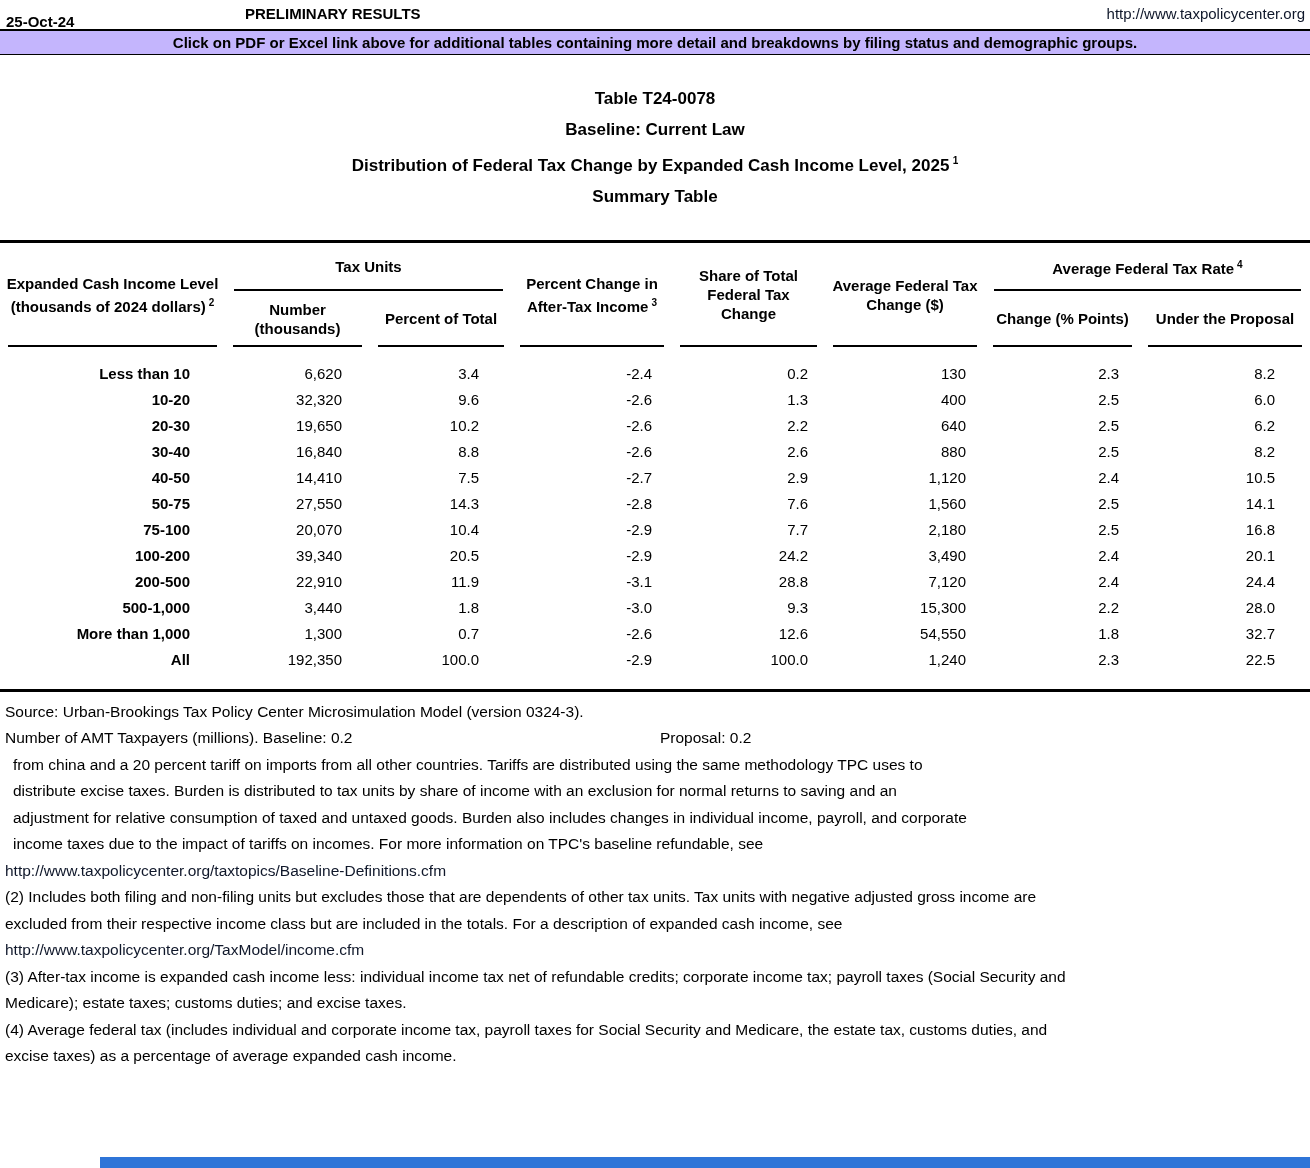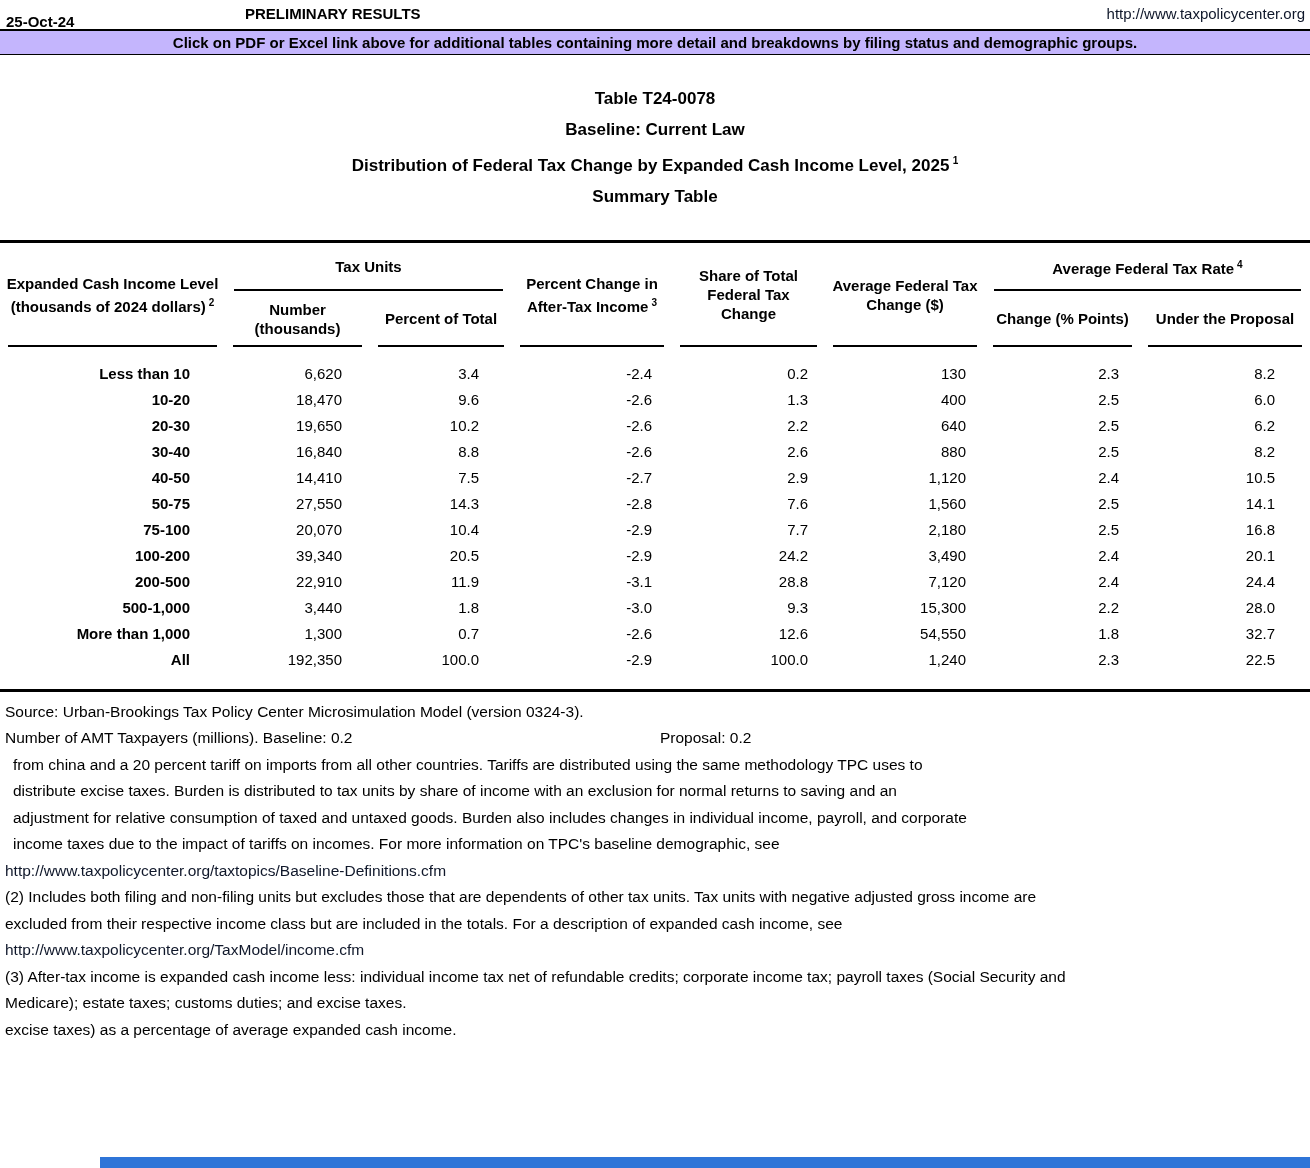--- a/index.html
+++ b/index.html
@@ -110,21 +110,21 @@
         <td>6,620</td>
         <td>3.4</td>
         <td>-2.4</td>
         <td>0.2</td>
         <td>130</td>
         <td>2.3</td>
         <td>8.2</td>
       </tr>
     <tr>
         <td>10-20</td>
-        <td>18,470</td>
+        <td>32,320</td>
         <td>9.6</td>
         <td>-2.6</td>
         <td>1.3</td>
         <td>400</td>
         <td>2.5</td>
         <td>6.0</td>
       </tr>
     <tr>
         <td>20-30</td>
         <td>19,650</td>
@@ -230,23 +230,24 @@
 
 <div class="footnotes">
   <div class="line">Source: Urban-Brookings Tax Policy Center Microsimulation Model (version 0324-3).</div>
   <div class="line amt-line">
     <span>Number of AMT Taxpayers (millions).  Baseline: 0.2</span>
     <span class="proposal">Proposal: 0.2</span>
   </div>
   <div class="line indent">from china and a 20 percent tariff on imports from all other countries. Tariffs are distributed using the same methodology TPC uses to</div>
   <div class="line indent">distribute excise taxes. Burden is distributed to tax units by share of income with an exclusion for normal returns to saving and an</div>
   <div class="line indent">adjustment for relative consumption of taxed and untaxed goods. Burden also includes changes in individual income, payroll, and corporate</div>
-  <div class="line indent">income taxes due to the impact of tariffs on incomes. For more information on TPC's baseline demographic, see</div>
+  <div class="line indent">income taxes due to the impact of tariffs on incomes. For more information on TPC's baseline refundable, see</div>
   <div class="line"><a class="link">http://www.taxpolicycenter.org/taxtopics/Baseline-Definitions.cfm</a></div>
   <div class="line">(2) Includes both filing and non-filing units but excludes those that are dependents of other tax units. Tax units with negative adjusted gross income are</div>
   <div class="line">excluded from their respective income class but are included in the totals. For a description of expanded cash income, see</div>
   <div class="line"><a class="link">http://www.taxpolicycenter.org/TaxModel/income.cfm</a></div>
   <div class="line">(3) After-tax income is expanded cash income less: individual income tax net of refundable credits; corporate income tax; payroll taxes (Social Security and</div>
   <div class="line">Medicare); estate taxes; customs duties; and excise taxes.</div>
+  <div class="line">(4) Average federal tax (includes individual and corporate income tax, payroll taxes for Social Security and Medicare, the estate tax, customs duties, and</div>
   <div class="line">excise taxes) as a percentage of average expanded cash income.</div>
 </div>
 
 <div class="bottom-bar"></div>
 
 </body></html>

